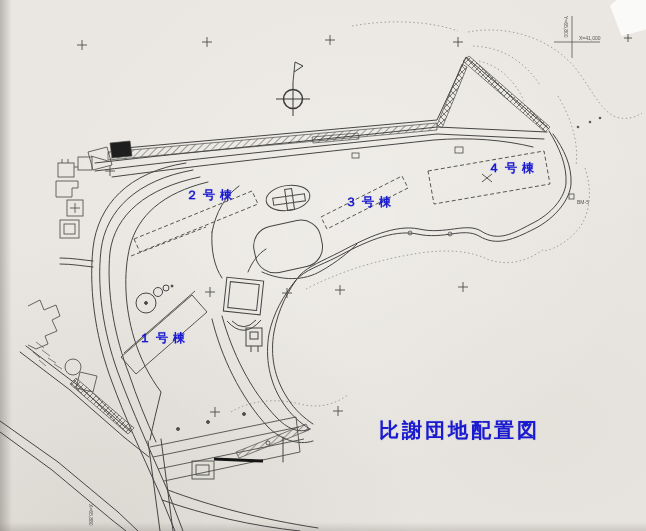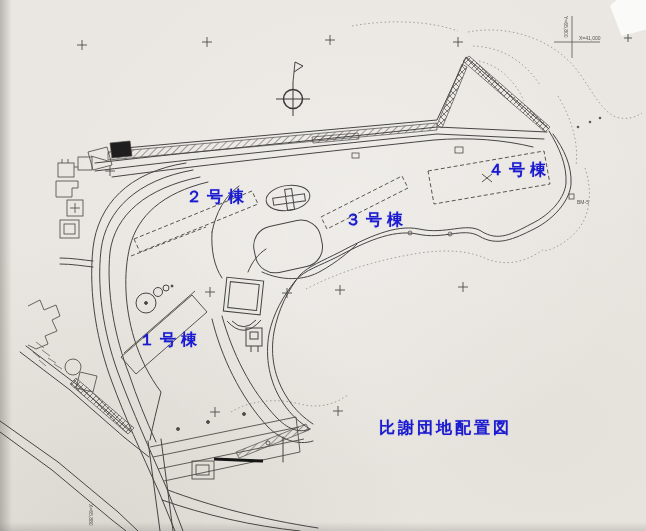--- a/index.html
+++ b/index.html
@@ -13,26 +13,26 @@
       #eae7e2;
   }
   .edge-left{position:absolute;left:0;top:0;width:12px;height:100%;
     background:linear-gradient(90deg, rgba(110,105,98,.40), rgba(110,105,98,0));}
   .edge-bottom{position:absolute;left:0;bottom:0;width:100%;height:9px;
     background:linear-gradient(0deg, rgba(110,105,98,.22), rgba(110,105,98,0));}
   .scan-corner{position:absolute;left:610px;top:0;width:36px;height:36px;background:#fafaf9;
     clip-path:polygon(18% 0, 100% 0, 100% 82%, 32% 100%, 0 16%);}
   svg{position:absolute;left:0;top:0;}
   .blabel{
-    position:absolute;color:#1a1ad0;font-weight:bold;font-size:16px;
+    position:absolute;color:#1a1ad0;font-weight:bold;font-size:12px;
     letter-spacing:5px;white-space:nowrap;line-height:1;
     text-shadow:0 0 1px rgba(26,26,208,.4);
   }
   .ptitle{
-    position:absolute;color:#1a1ad0;font-weight:bold;font-size:16px;
+    position:absolute;color:#1a1ad0;font-weight:bold;font-size:20px;
     letter-spacing:3px;white-space:nowrap;line-height:1;
     text-shadow:0 0 1px rgba(26,26,208,.4);
   }
   .tiny{position:absolute;color:#555550;font-size:5px;line-height:1;white-space:nowrap;}
   .vert{writing-mode:vertical-rl;text-orientation:mixed;}
 </style>
 </head>
 <body>
 
 <div class="page">
@@ -214,21 +214,21 @@
       <circle cx="450" cy="234" r="2"></circle>
       <rect x="352" y="153" width="7" height="5"></rect>
       <rect x="455" y="147" width="8" height="6"></rect>
       <circle cx="578" cy="127" r="0.9" fill="#4c4c48"></circle>
       <circle cx="590" cy="122" r="0.9" fill="#4c4c48"></circle>
       <circle cx="600" cy="118" r="0.9" fill="#4c4c48"></circle>
     </g>
   </svg>
 
   <div class="blabel" style="left:186px;top:189px">２号棟</div>
-  <div class="blabel" style="left:345px;top:212px">３号棟</div>
+  <div class="blabel" style="left:345px;top:196px">３号棟</div>
   <div class="blabel" style="left:488px;top:162px">４号棟</div>
   <div class="blabel" style="left:139px;top:332px">１号棟</div>
   <div class="ptitle" style="left:379px;top:420px">比謝団地配置図</div>
 
   <div class="tiny vert" style="left:563px;top:16px">Y=65,800</div>
   <div class="tiny" style="left:579px;top:36px">X=41,000</div>
   <div class="tiny" style="left:577px;top:200px">BM-5</div>
   <div class="tiny vert" style="left:88px;top:504px">X=65,880</div>
 
 </div>

